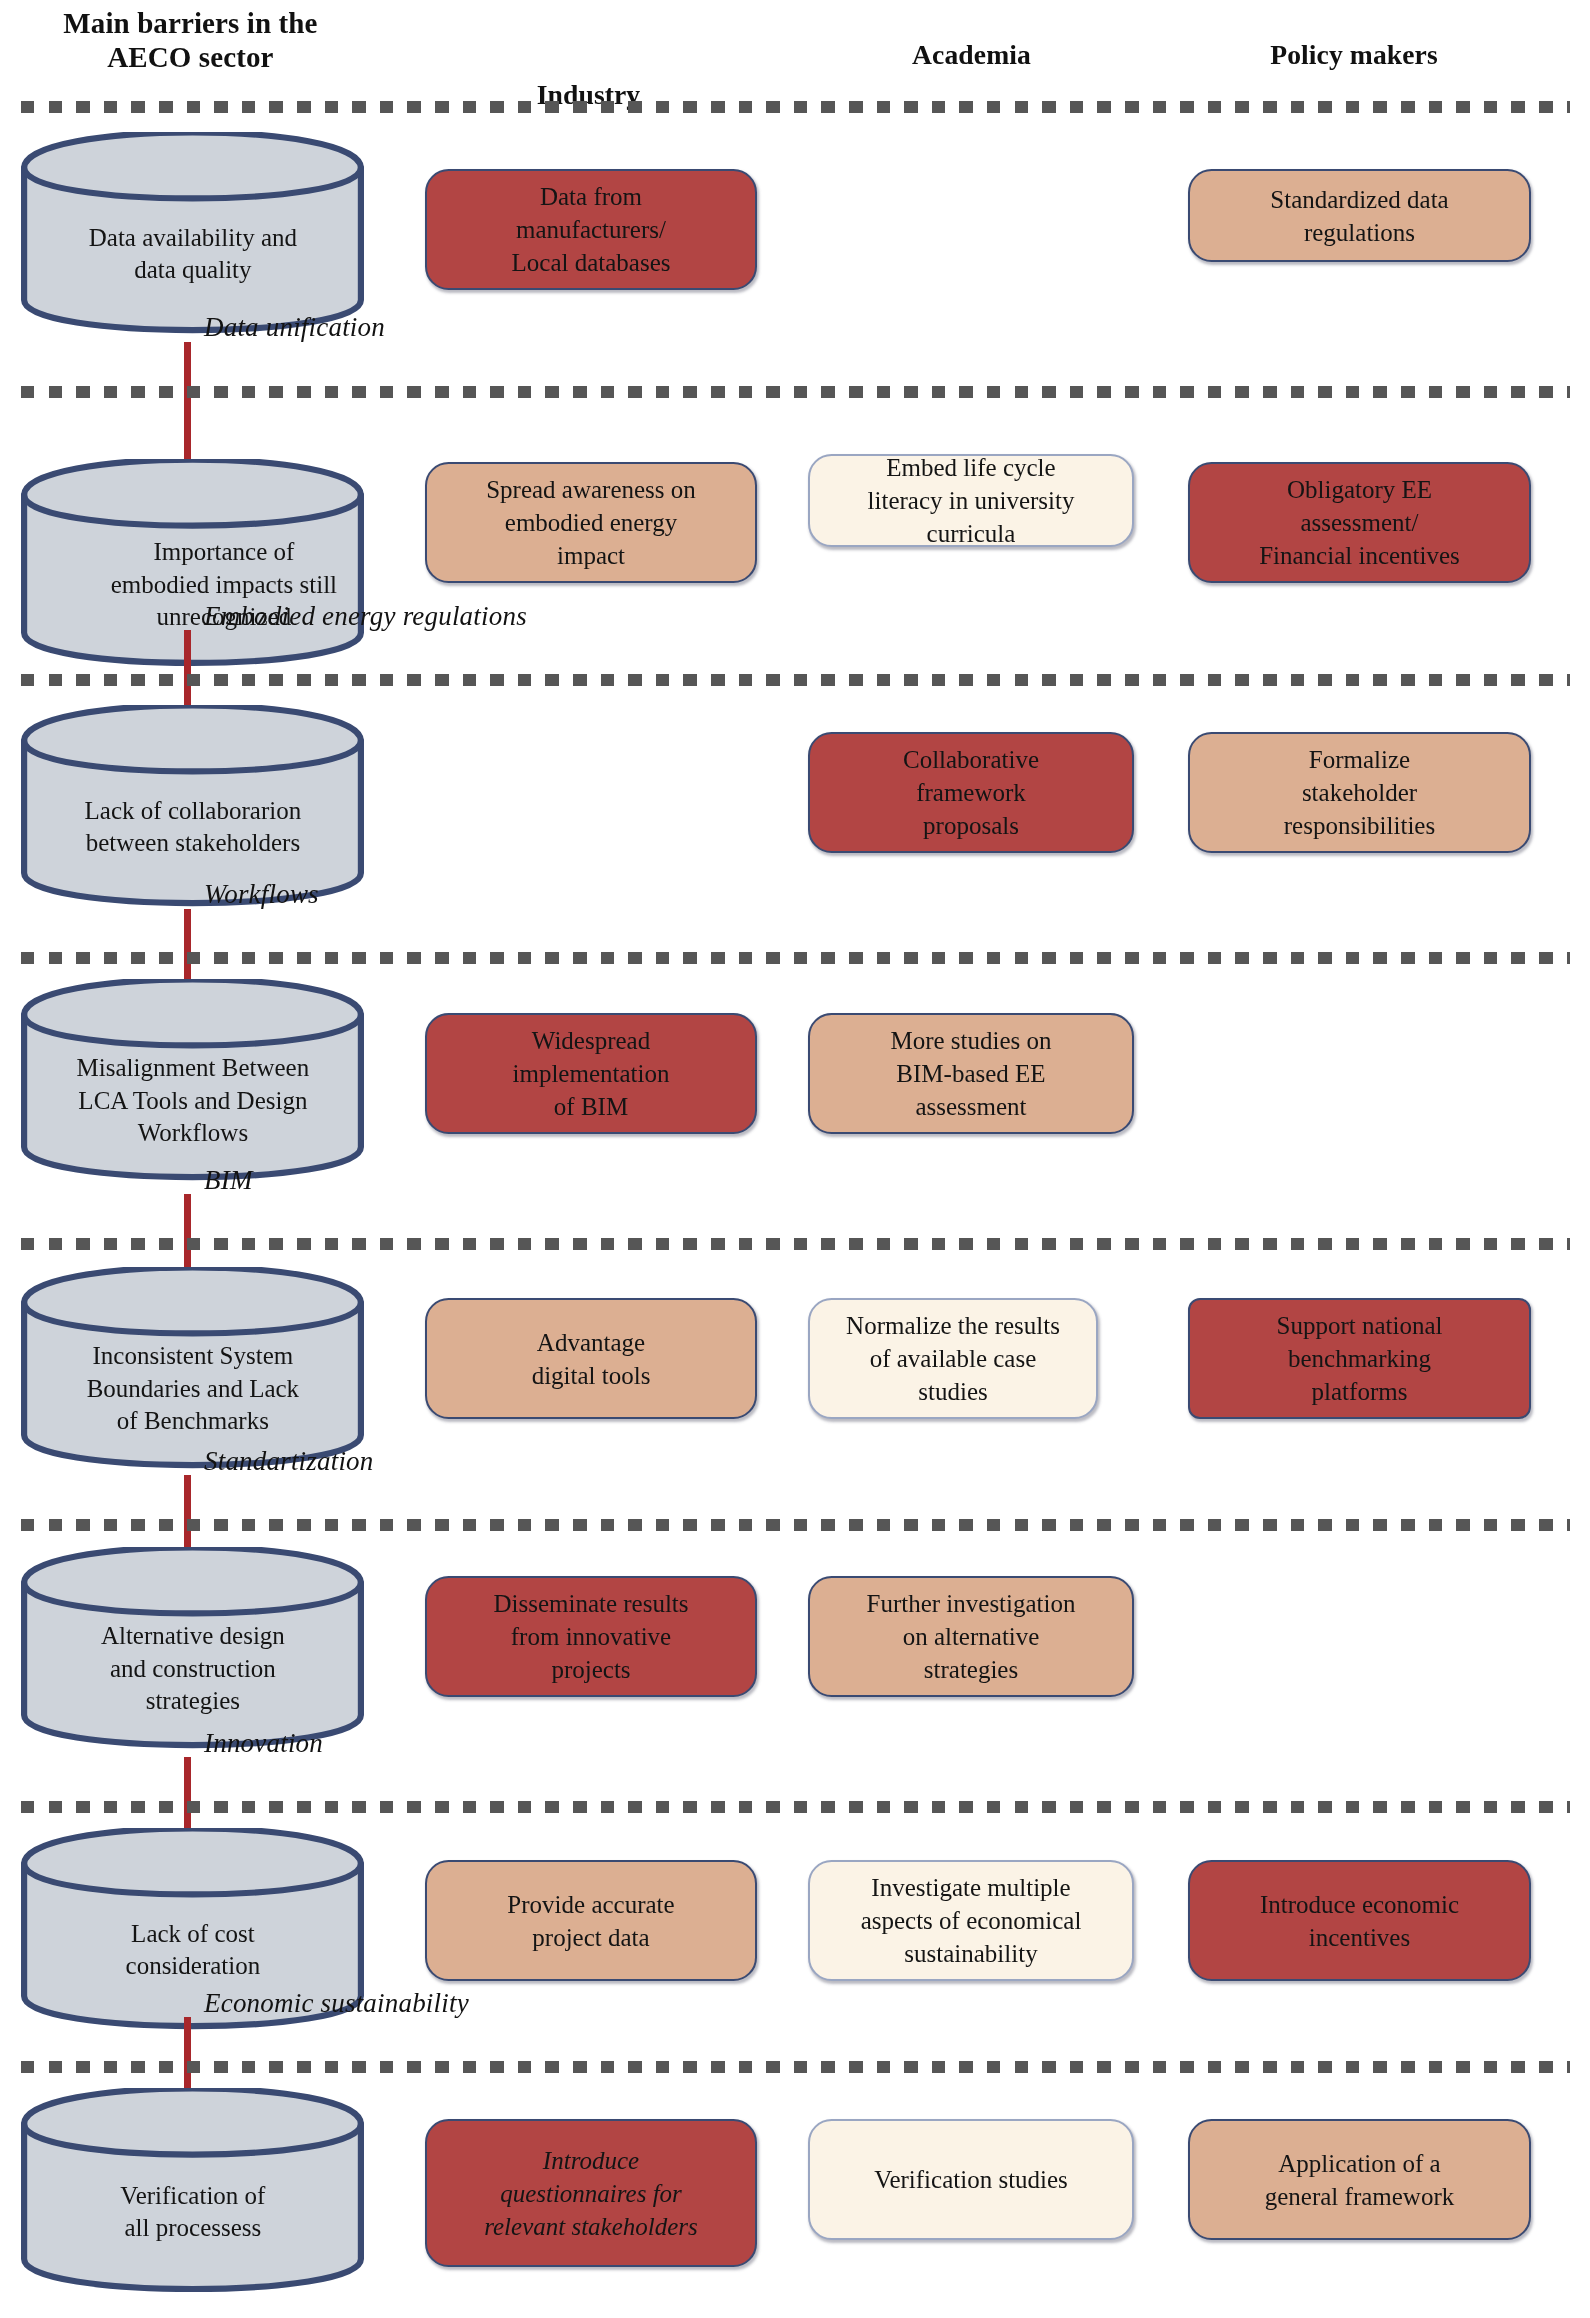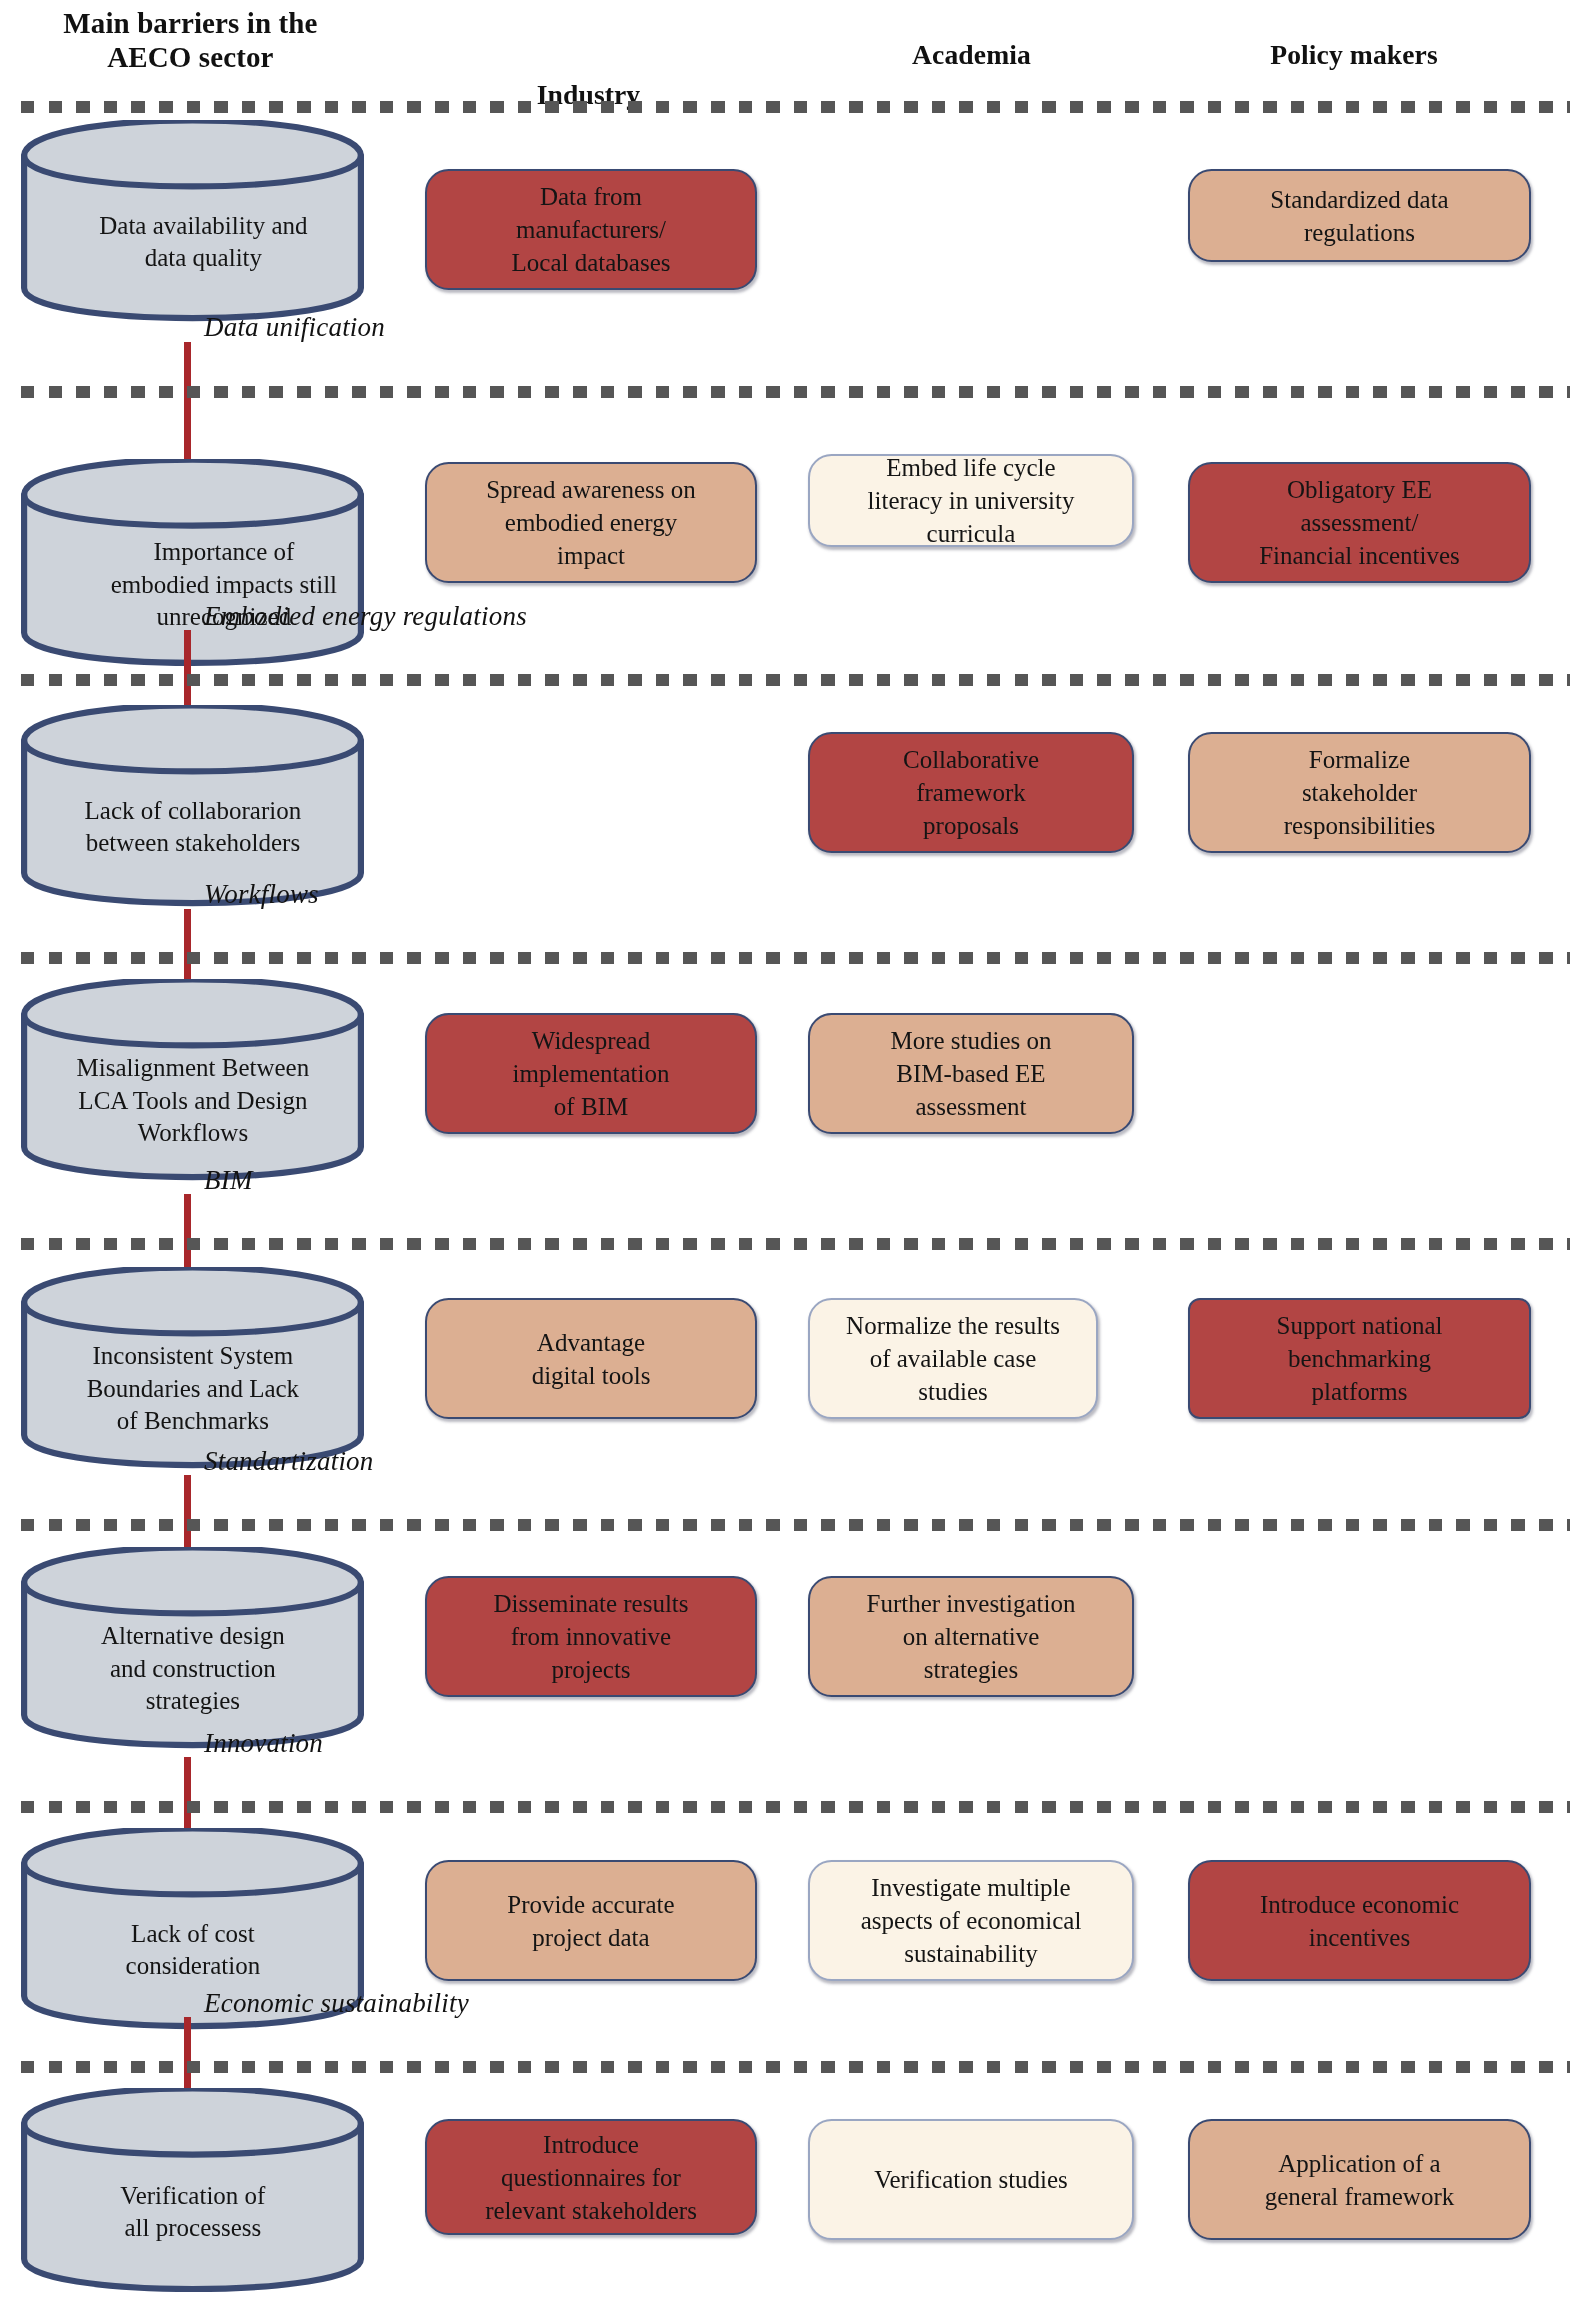--- a/index.html
+++ b/index.html
@@ -68,21 +68,21 @@
 <div id="stage">
 
   <div class="hdr big" style="left:21.4px;top:5.6px;width:338px;">Main barriers in the
 AECO sector</div>
   <div class="hdr" style="left:428px;top:39px;width:321px;margin-top:40px;">Industry</div>
   <div class="hdr" style="left:811px;top:39px;width:321px;">Academia</div>
   <div class="hdr" style="left:1185px;top:39px;width:338px;">Policy makers</div>
 
   <div id="rows-host">
       <div class="dash" style="top: 101px;"></div>
-      <div class="cyl" style="left: 21.4px; top: 120px; width: 343px; height: 197px; padding-left: 21px;">
+      <div class="cyl" style="left: 21.4px; top: 132px; width: 343px; height: 197px;">
         <svg width="343" height="214" viewBox="0 0 610 380">
       <path d="M 5.5 63.5 C 5.5 -20.6 604.5 -20.6 604.5 63.5 L 604.5 298.5 C 604.5 369.8 5.5 369.8 5.5 298.5 Z" fill="#CED3DA" stroke="#3A4A72" stroke-width="11" stroke-linejoin="round"></path>
       <path d="M 5.5 63.5 C 5.5 136 604.5 136 604.5 63.5" fill="none" stroke="#3A4A72" stroke-width="11" stroke-linecap="round"></path>
     </svg>
         <div class="txt" style="top: 65px; height: 114px;">Data availability and
 data quality</div>
       </div>
       <div class="box red" style="left: 425px; top: 169px; width: 332px; height: 121px;">Data from
 manufacturers/
 Local databases</div>
@@ -225,21 +225,21 @@
       <div class="tlabel" style="left: 204px; top: 1988px;">Economic sustainability</div>
       <div class="dash" style="top: 2061px;"></div>
       <div class="cyl" style="left: 21.4px; top: 2088px; width: 343px; height: 200px;">
         <svg width="343" height="217" viewBox="0 0 610 385">
       <path d="M 5.5 63.5 C 5.5 -20.6 604.5 -20.6 604.5 63.5 L 604.5 303.5 C 604.5 374.8 5.5 374.8 5.5 303.5 Z" fill="#CED3DA" stroke="#3A4A72" stroke-width="11" stroke-linejoin="round"></path>
       <path d="M 5.5 63.5 C 5.5 136 604.5 136 604.5 63.5" fill="none" stroke="#3A4A72" stroke-width="11" stroke-linecap="round"></path>
     </svg>
         <div class="txt" style="top: 66px; height: 116px;">Verification  of
 all processess</div>
       </div>
-      <div class="box red" style="left: 425px; top: 2119px; width: 332px; height: 116px;">Introduce
+      <div class="box red" style="left: 425px; top: 2119px; width: 332px; height: 148px; font-style: italic;">Introduce
 questionnaires for
 relevant stakeholders</div>
       <div class="box cream" style="left: 808px; top: 2119px; width: 326px; height: 121px;">Verification studies</div>
       <div class="box tan" style="left: 1188px; top: 2119px; width: 343px; height: 121px;">Application of a
 general framework</div>
     </div>
 </div>
 
 
 </body></html>

